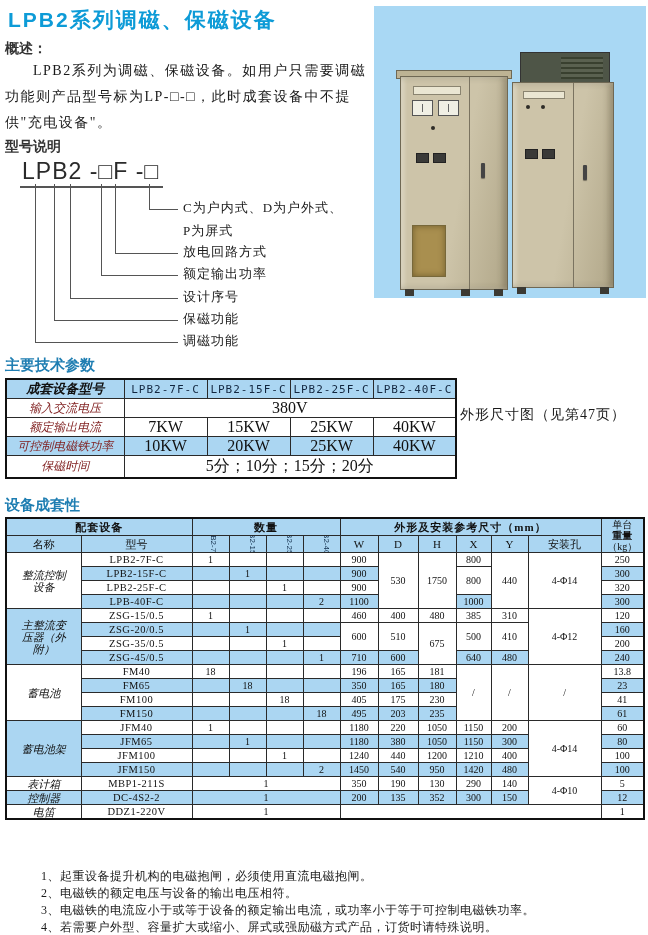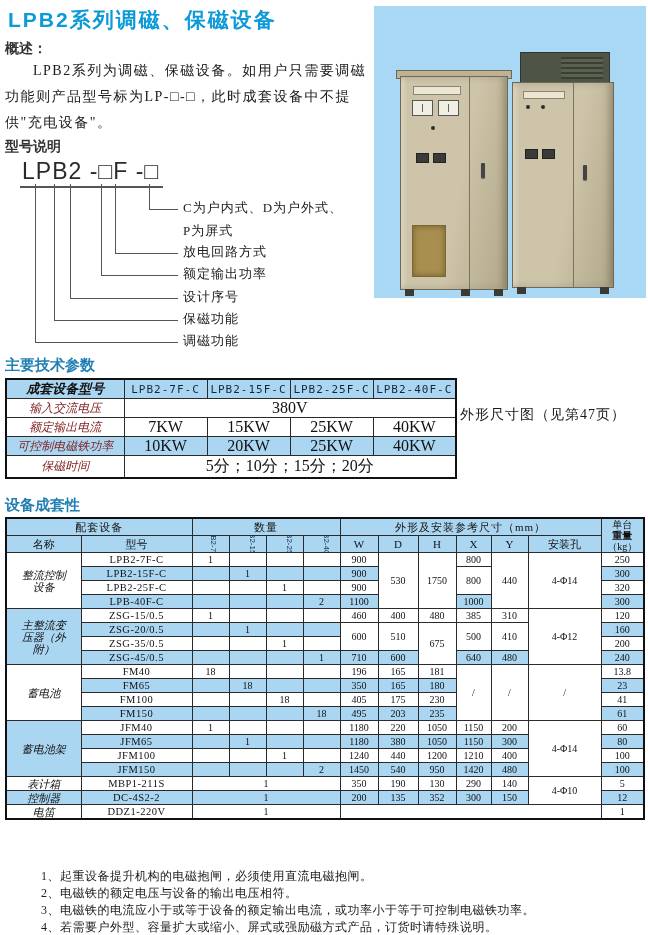--- a/index.html
+++ b/index.html
@@ -60,21 +60,21 @@
   .pcorner{font-style:italic;font-weight:bold;font-size:13px;font-family:"Liberation Serif",serif;color:#111;}
   .pmodel{font-family:"DejaVu Sans Mono",monospace;font-size:11px;letter-spacing:1px;color:#12263f;}
   .plabel{font-style:italic;font-size:12px;color:#7f1d1d;}
   .pval{font-size:16px;color:#111;}
 
   .dim-note{position:absolute;left:460px;top:406px;font-size:14px;letter-spacing:1px;color:#1a1a1a;}
 
   #kit-table{position:absolute;left:5px;top:517px;width:640px;border:2px solid #111;}
   #kit-table th{font-size:11px;height:14px;font-family:"Liberation Serif",serif;color:#111;}
   #kit-table td{height:13px;line-height:12px;}
-  .ghead{font-weight:normal;letter-spacing:1px;}
+  .ghead{font-weight:bold;letter-spacing:1px;}
   .vcell{height:50px;}
   .vlabel{display:inline-block;transform:rotate(90deg);white-space:nowrap;
           font-family:"Liberation Sans",sans-serif;font-size:8px;color:#15324f;letter-spacing:0;}
   .wt-head div{font-size:10px;line-height:11px;letter-spacing:0;}
   .name{font-style:italic;font-size:11px;line-height:12px;padding:0 10px;color:#111;}
   .model{font-size:10.5px;letter-spacing:.5px;color:#111;}
   .num{font-size:10px;color:#111;}
 
   
   .notes{position:absolute;left:5px;top:868px;width:640px;}

